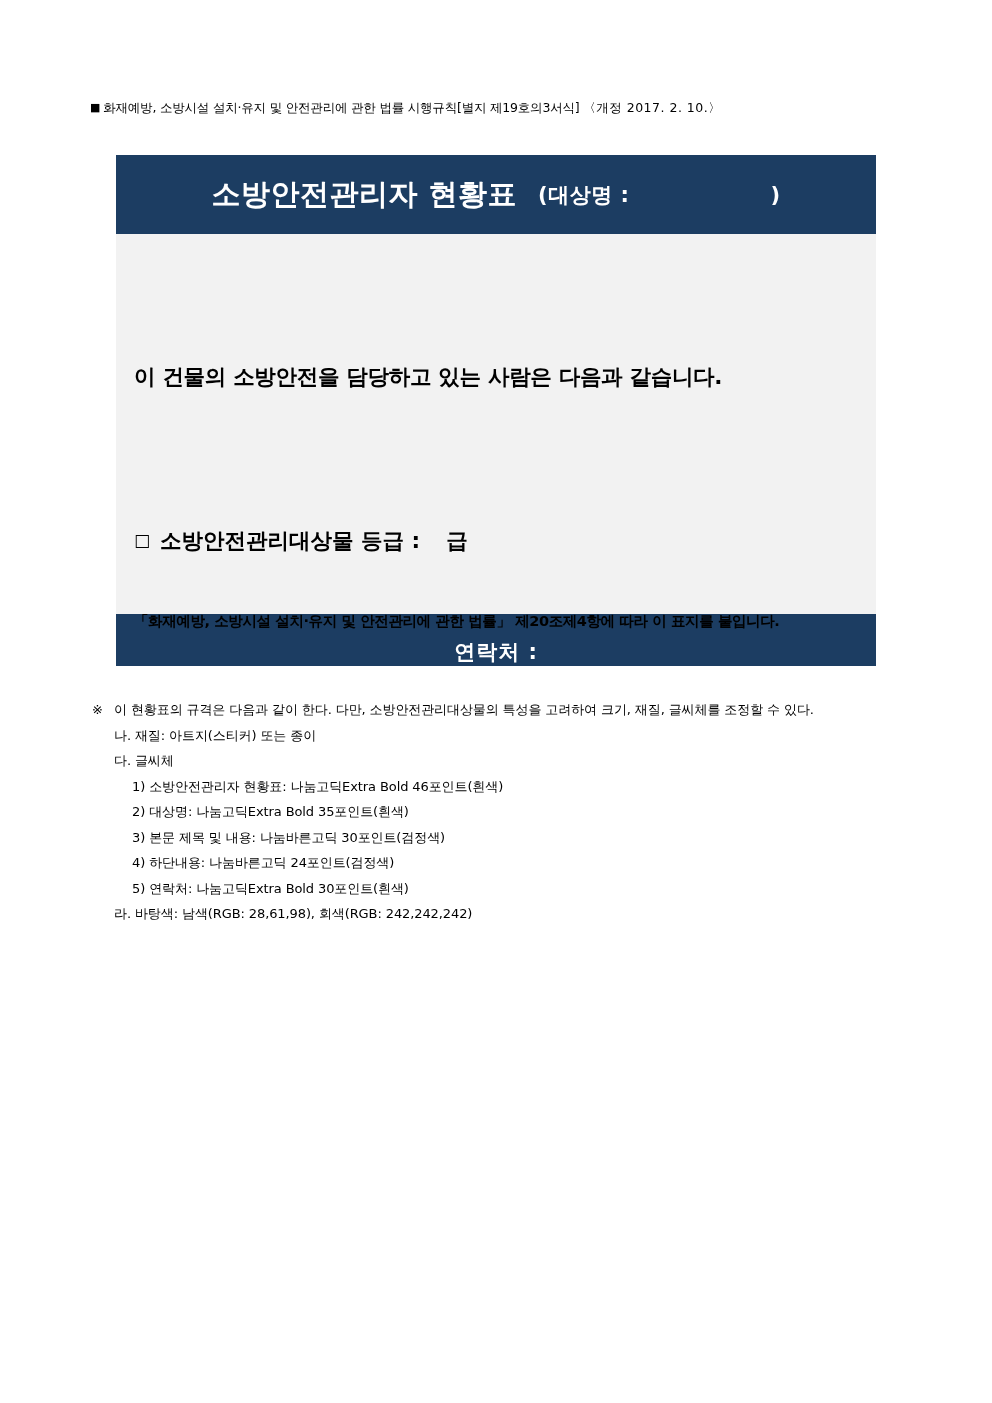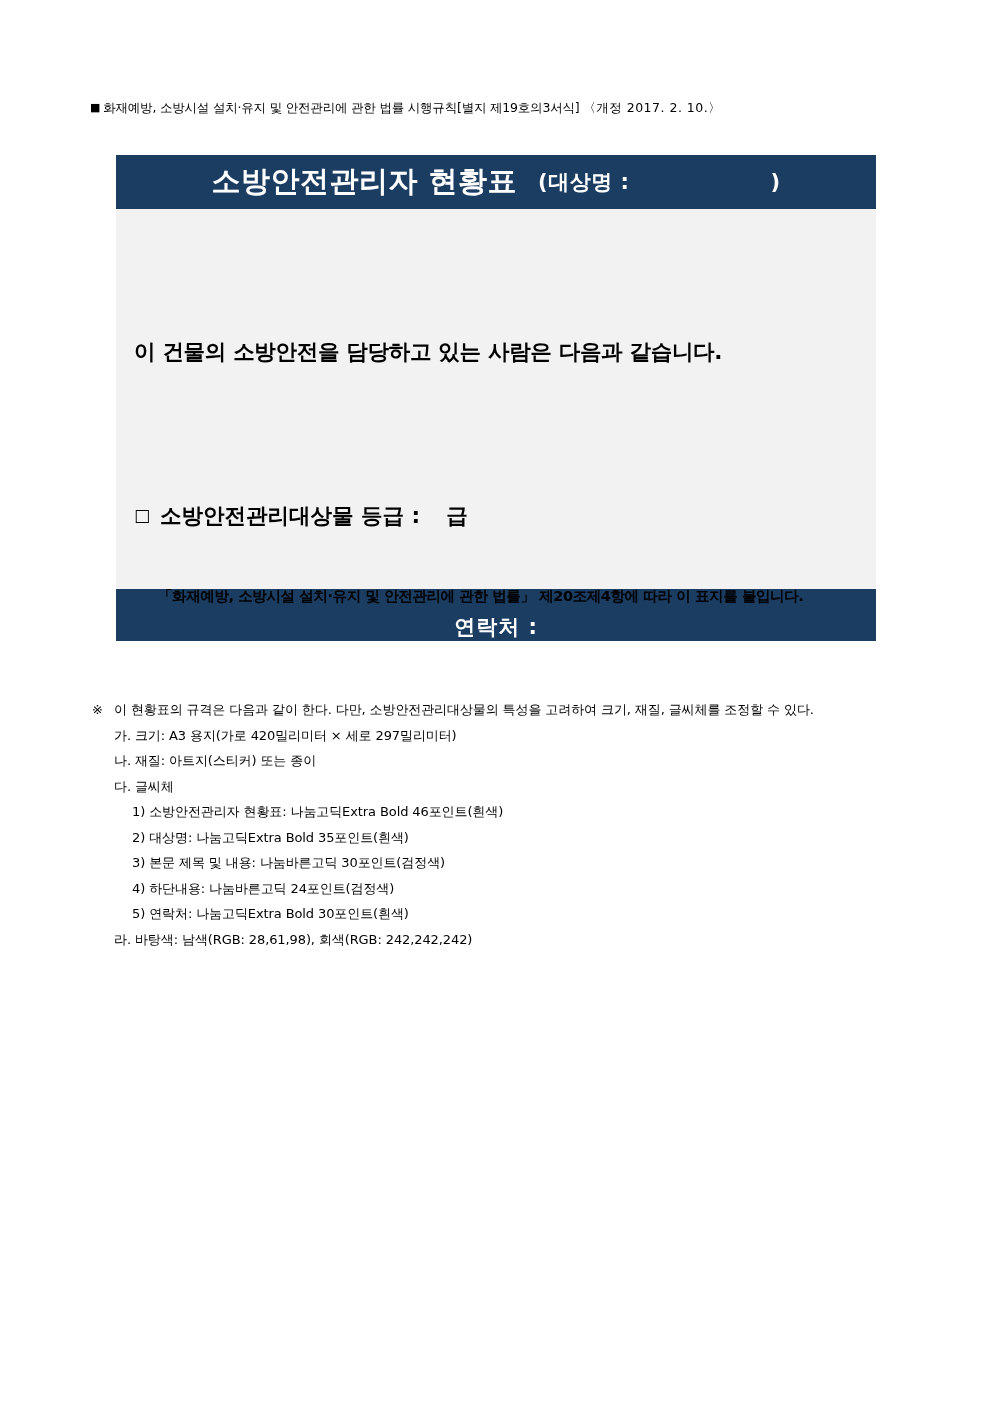--- a/index.html
+++ b/index.html
@@ -42,21 +42,21 @@
   
   .placard {
     position: absolute;
     left: 116px;
     top: 155px;
     width: 760px;
   }
   .placard-title {
     background: #1c3d62;
     color: #ffffff;
-    height: 54px;
+    height: 79px;
     display: flex;
     align-items: center;
     justify-content: center;
     white-space: nowrap;
   }
   .placard-title .t-main {
     font-size: 29px;
     font-weight: bold;
     letter-spacing: 0.5px;
   }
@@ -113,21 +113,20 @@
   .gap-xs { display: inline-block; width: 40px; }
 
   .legal-line {
     position: absolute;
     left: 18px;
     top: 378px;
     font-size: 14.5px;
     font-weight: bold;
     letter-spacing: -0.4px;
     white-space: nowrap;
-    margin-left: 24px;
   }
 
   .placard-footer {
     background: #1c3d62;
     color: #ffffff;
     height: 52px;
     display: flex;
     align-items: flex-end;
     justify-content: center;
   }
@@ -203,21 +202,20 @@
     <div class="placard-footer">
       <span>연락처 :</span>
     </div>
   </div>
 
   <div class="notes">
     <div class="note-star">
       <span class="mark">※</span>
       <span>이 현황표의 규격은 다음과 같이 한다. 다만, 소방안전관리대상물의 특성을 고려하여 크기, 재질, 글씨체를 조정할 수 있다.</span>
     </div>
-    <div class="note-row ind-1">가. 크기: A3 용지(가로 420밀리미터 × 세로 297밀리미터)</div>
     <div class="note-row ind-1">나. 재질: 아트지(스티커) 또는 종이</div>
     <div class="note-row ind-1">다. 글씨체</div>
     <div class="note-row ind-2">1) 소방안전관리자 현황표: 나눔고딕Extra Bold 46포인트(흰색)</div>
     <div class="note-row ind-2">2) 대상명:  나눔고딕Extra Bold 35포인트(흰색)</div>
     <div class="note-row ind-2">3) 본문 제목 및 내용: 나눔바른고딕 30포인트(검정색)</div>
     <div class="note-row ind-2">4) 하단내용: 나눔바른고딕 24포인트(검정색)</div>
     <div class="note-row ind-2">5) 연락처:  나눔고딕Extra Bold 30포인트(흰색)</div>
     <div class="note-row ind-3">라. 바탕색: 남색(RGB: 28,61,98), 회색(RGB: 242,242,242)</div>
   </div>
 

